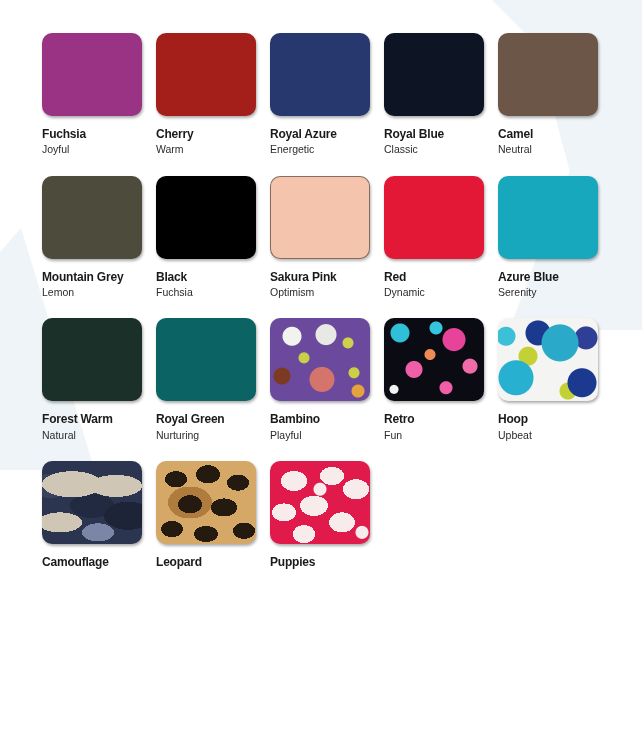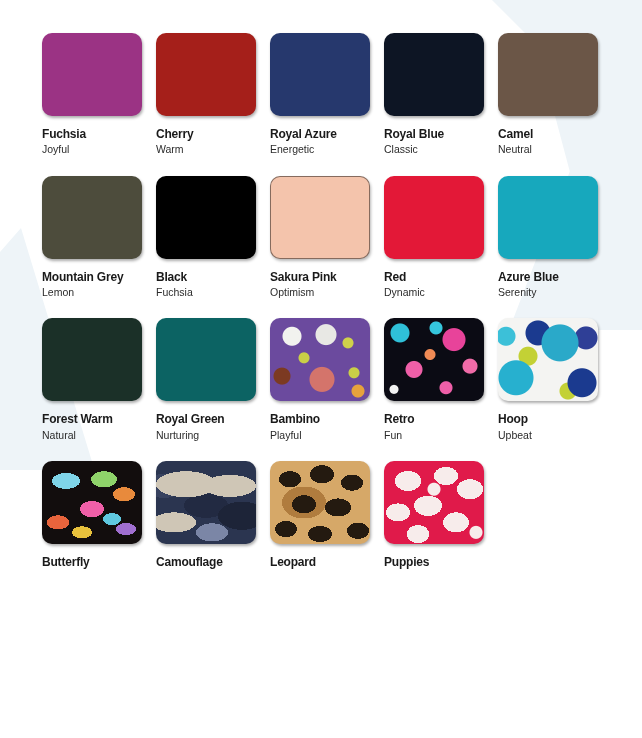--- a/index.html
+++ b/index.html
@@ -268,24 +268,20 @@
       <div class="swatch-chip pat-retro"></div>
       <div class="swatch-name">Retro</div>
       <div class="swatch-mood">Fun</div>
     </div>
     <div class="swatch-card">
       <div class="swatch-chip pat-hoop"></div>
       <div class="swatch-name">Hoop</div>
       <div class="swatch-mood">Upbeat</div>
     </div>
     <div class="swatch-card">
-      <div class="swatch-chip pat-butterfly"></div>
-      <div class="swatch-name">Butterfly</div>
-    </div>
-    <div class="swatch-card">
       <div class="swatch-chip pat-camouflage"></div>
       <div class="swatch-name">Camouflage</div>
     </div>
     <div class="swatch-card">
       <div class="swatch-chip pat-leopard"></div>
       <div class="swatch-name">Leopard</div>
     </div>
     <div class="swatch-card">
       <div class="swatch-chip pat-puppies"></div>
       <div class="swatch-name">Puppies</div>

